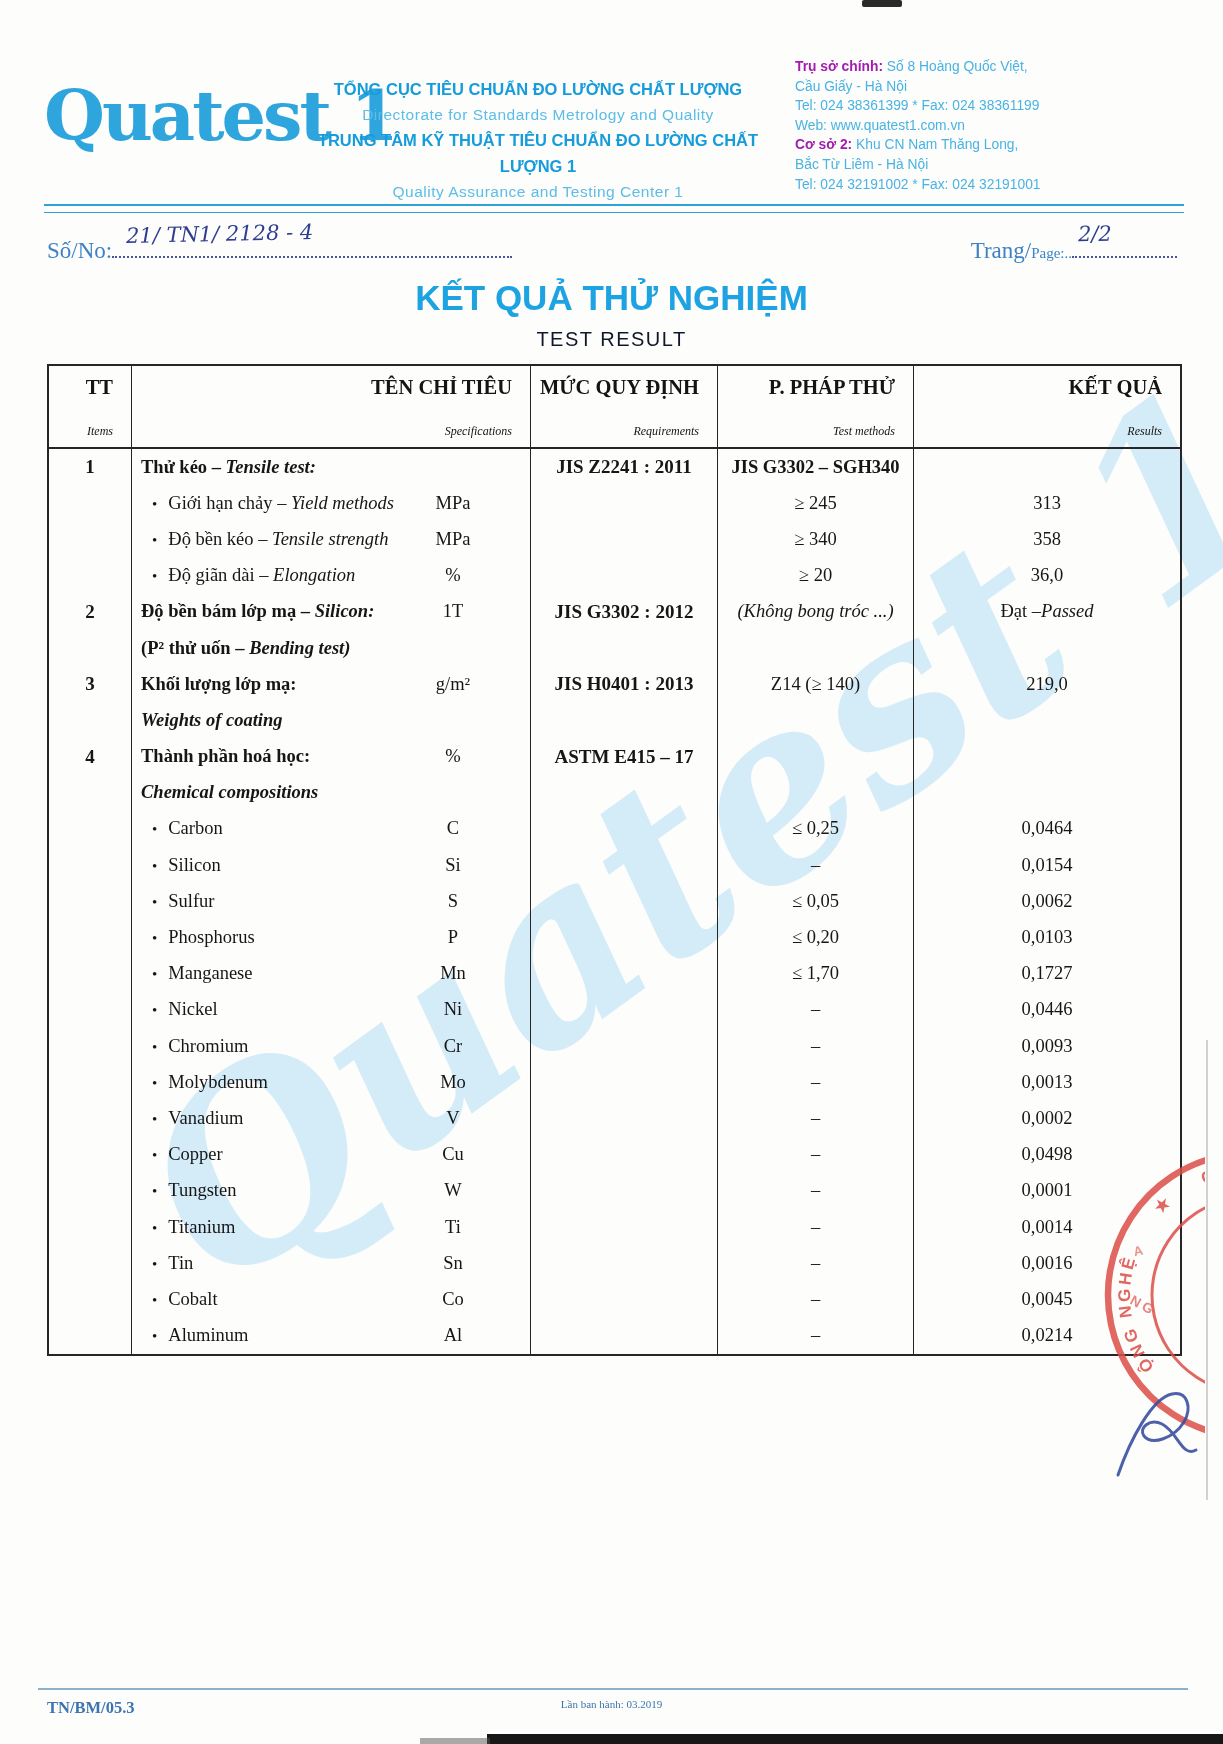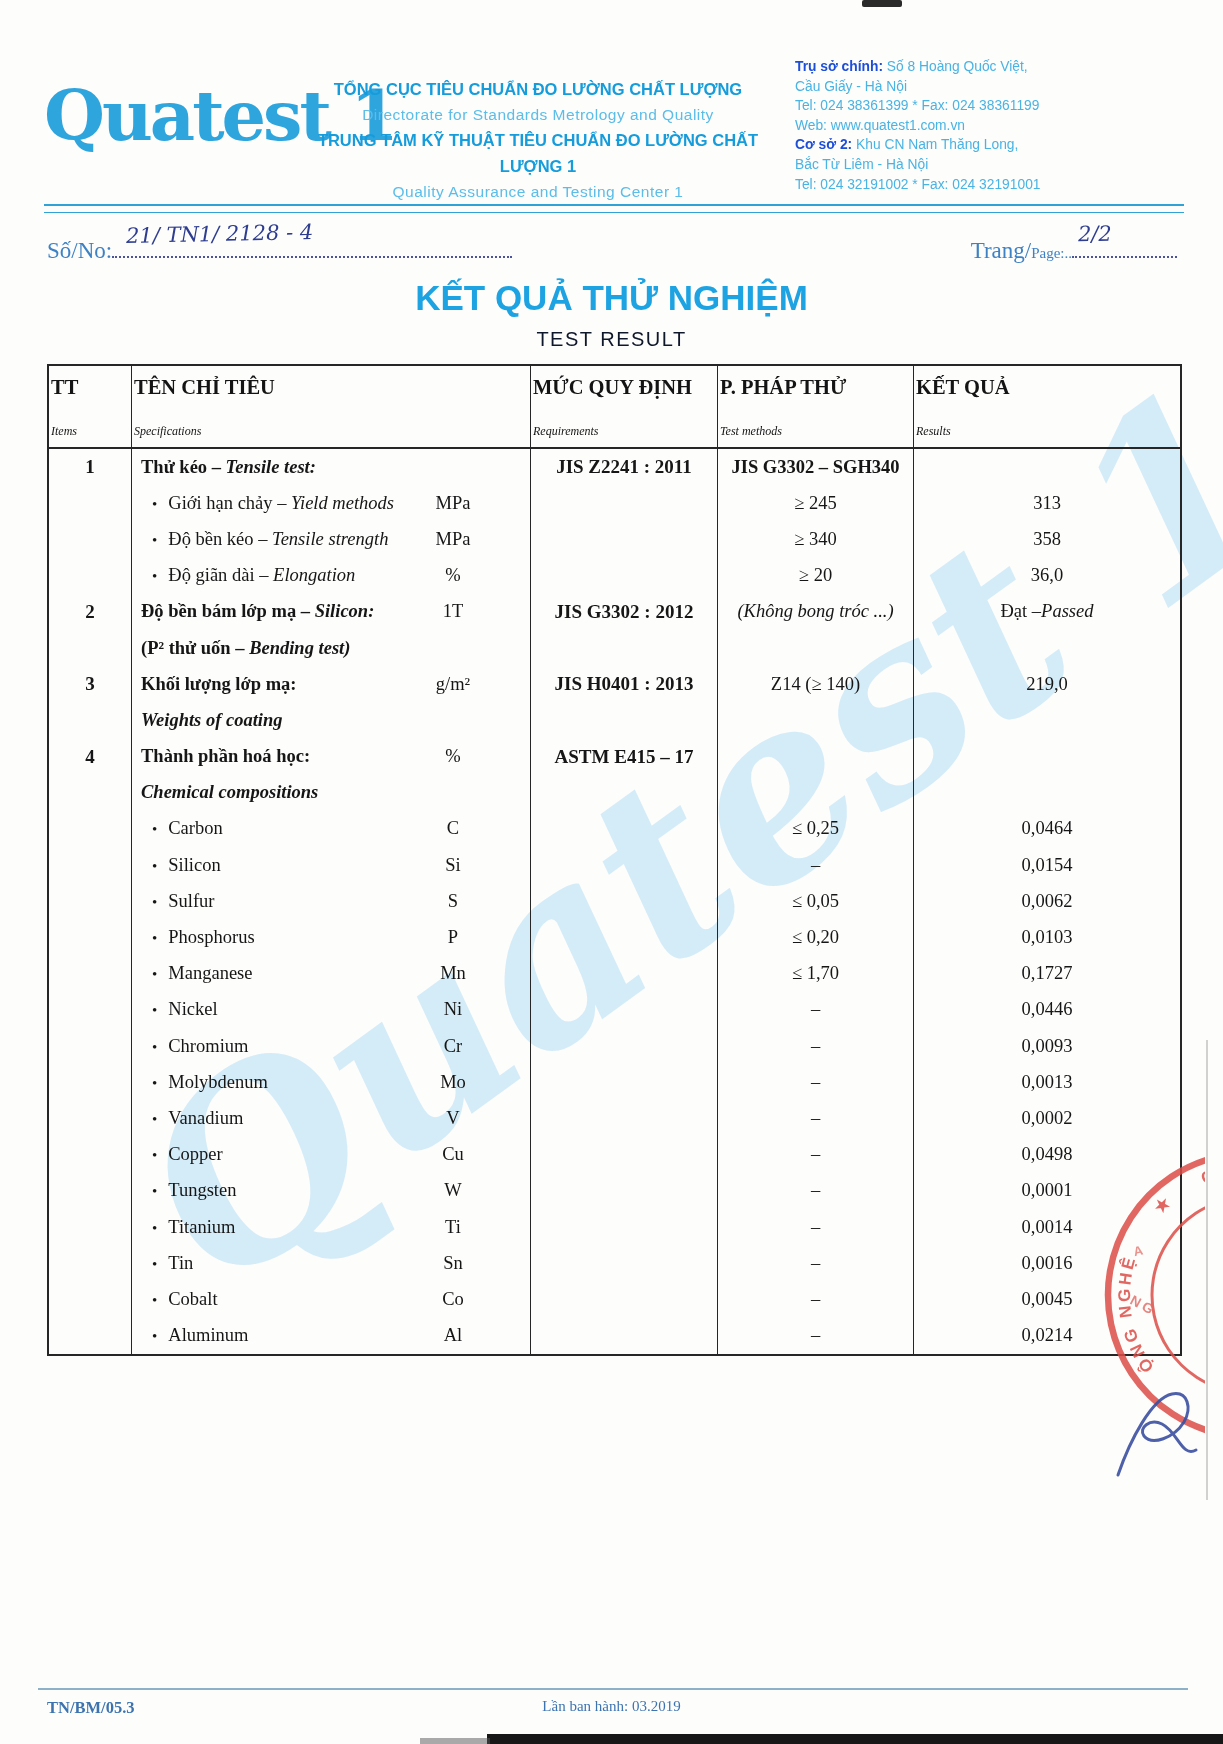--- a/index.html
+++ b/index.html
@@ -8,21 +8,21 @@
 
   
   .logo{position:absolute;left:44px;top:66px;font-family:"DejaVu Serif",serif;
         font-weight:bold;font-size:70px;color:#2fa5de;letter-spacing:-3px;line-height:100px;}
   .org{position:absolute;left:292px;top:76px;width:492px;text-align:center;
        font-family:"Liberation Sans",sans-serif;}
   .org .vi{color:#169cdb;font-weight:bold;font-size:16.5px;line-height:26px;}
   .org .en{color:#5bbde8;font-size:15.5px;line-height:25px;letter-spacing:.5px;}
   .contact{position:absolute;left:795px;top:57px;width:405px;
        font-family:"Liberation Sans",sans-serif;font-size:13.8px;line-height:19.6px;color:#49b3e3;}
-  .contact b{color:#1d4ed8;}
+  .contact b{color:#a21caf;}
   .double-rule{position:absolute;left:44px;top:204px;width:1140px;height:6px;
        border-top:2.5px solid #2fa3d8;border-bottom:1.5px solid #2fa3d8;}
 
   
   .docline{position:absolute;left:47px;top:238px;width:1130px;font-size:23px;color:#3e82c4;}
   .docline .lbl{font-size:23px;}
   .dots{display:inline-block;border-bottom:2.5px dotted #4b549b;height:18px;vertical-align:baseline;position:relative;}
   .hand{position:absolute;left:14px;top:-16px;font-family:"DejaVu Serif",serif;font-style:italic;
         font-size:21px;color:#2e3d8f;white-space:nowrap;transform:rotate(-1.2deg);}
   .trang{position:absolute;right:0;top:0;color:#3e82c4;}
@@ -39,21 +39,21 @@
       font-family:"DejaVu Serif",serif;font-style:italic;font-weight:bold;font-size:245px;
       color:#bfe3f6;opacity:.65;transform:rotate(-36deg);white-space:nowrap;pointer-events:none;}
   .dash-top{position:absolute;left:862px;top:0;width:40px;height:7px;background:#2a2a2a;border-radius:2px;}
   .edge-line{position:absolute;left:1206px;top:1040px;width:2px;height:460px;background:#bdbdbd;opacity:.7;}
   .botbar{position:absolute;left:487px;top:1734px;width:736px;height:10px;background:#171717;}
   .botbar2{position:absolute;left:420px;top:1738px;width:70px;height:6px;background:#555;opacity:.5;}
 
   
   .tbl{position:absolute;left:47px;top:364px;width:1131px;border:2.5px solid #262626;z-index:2;background:transparent;}
   .thead{display:grid;grid-template-columns:83px 399px 187px 196px 1fr;border-bottom:2.5px solid #262626;}
-  .thcell{border-right:1.5px solid #262626;text-align:left;padding:10px 2px 8px 2px;color:#141414;}
+  .thcell{border-right:1.5px solid #262626;text-align:right;padding:10px 18px 8px 2px;color:#141414;}
   .thcell:last-child{border-right:none;}
   .thcell .vi{font-weight:bold;font-size:20.5px;display:block;}
   .thcell .en{font-weight:normal;font-style:italic;font-size:12px;display:block;margin-top:25px;}
   .tbody{display:grid;grid-template-columns:83px 399px 187px 196px 1fr;grid-auto-rows:36.2px;}
   .tcell{border-right:1.5px solid #262626;display:flex;align-items:center;font-size:18.5px;color:#161616;}
   .tcell.c-res{border-right:none;}
   .c-tt{justify-content:center;font-weight:bold;font-size:19px;}
   .c-spec{padding-left:9px;}
   .c-spec .lab{flex:1;white-space:nowrap;}
   .c-spec .lab.ind{padding-left:11px;}
@@ -65,21 +65,21 @@
   .b{font-weight:bold;}
   i{font-style:italic;}
 
   
   .stamp{position:absolute;left:1075px;top:1128px;width:130px;height:335px;z-index:3;opacity:.85;}
   .sig{position:absolute;left:1100px;top:1380px;width:110px;height:110px;z-index:3;}
 
   
   .footline{position:absolute;left:38px;top:1688px;width:1150px;border-top:2px solid #8fb0c9;}
   .foot-left{position:absolute;left:47px;top:1698px;font-size:16.5px;color:#3d74b0;font-weight:bold;}
-  .foot-center{position:absolute;left:0;top:1698px;width:100%;text-align:center;font-size:15px;color:#3d74b0;}
+  .foot-center{position:absolute;left:0;top:1698px;width:100%;text-align:center;font-size:11px;color:#3d74b0;}
 </style>
 </head>
 <body>
 
 <div class="page">
 
   <div class="wm">Quatest 1</div>
 
   <div class="logo">Quatest 1</div>
   <div class="org" id="org-block">

